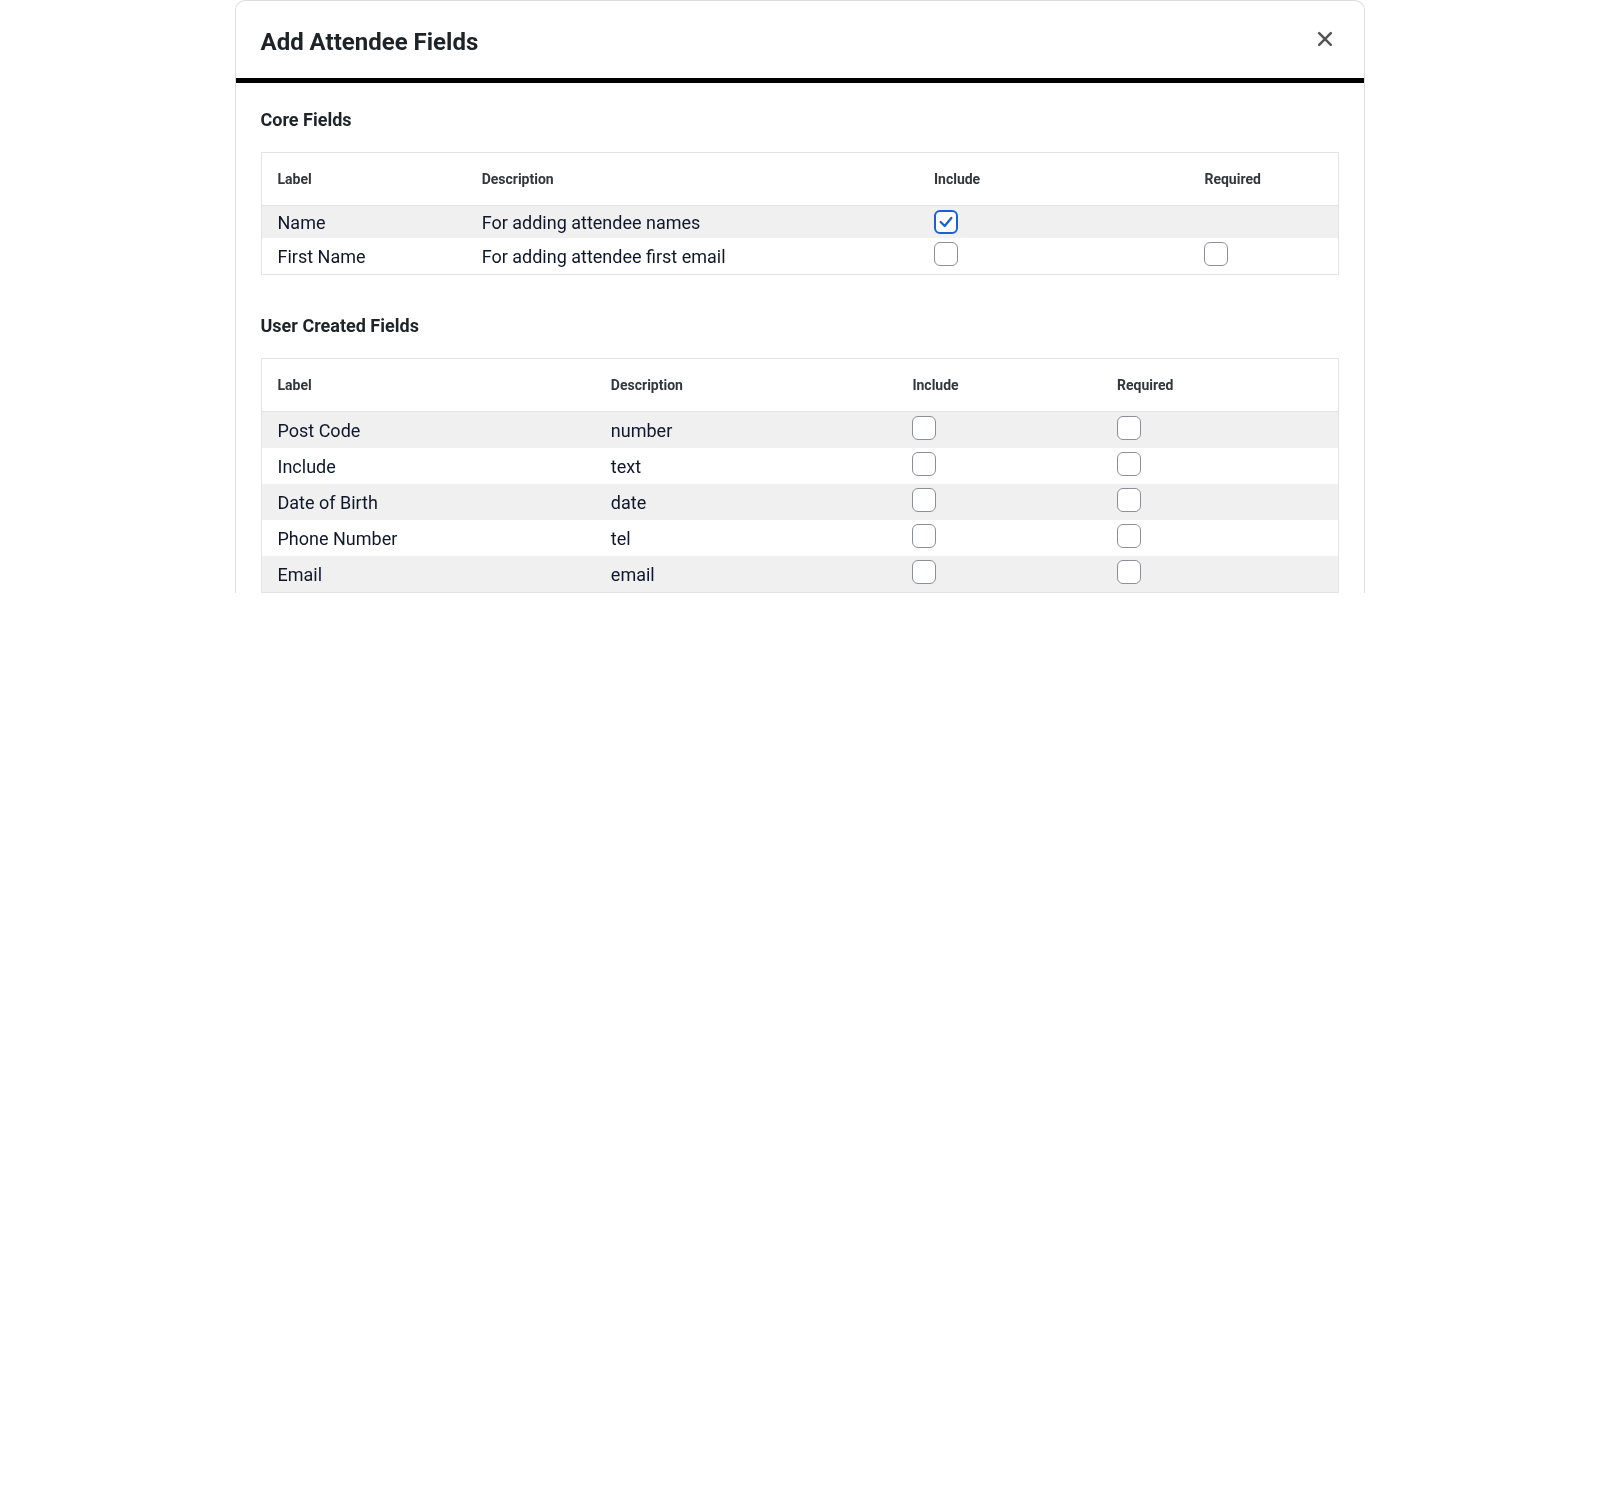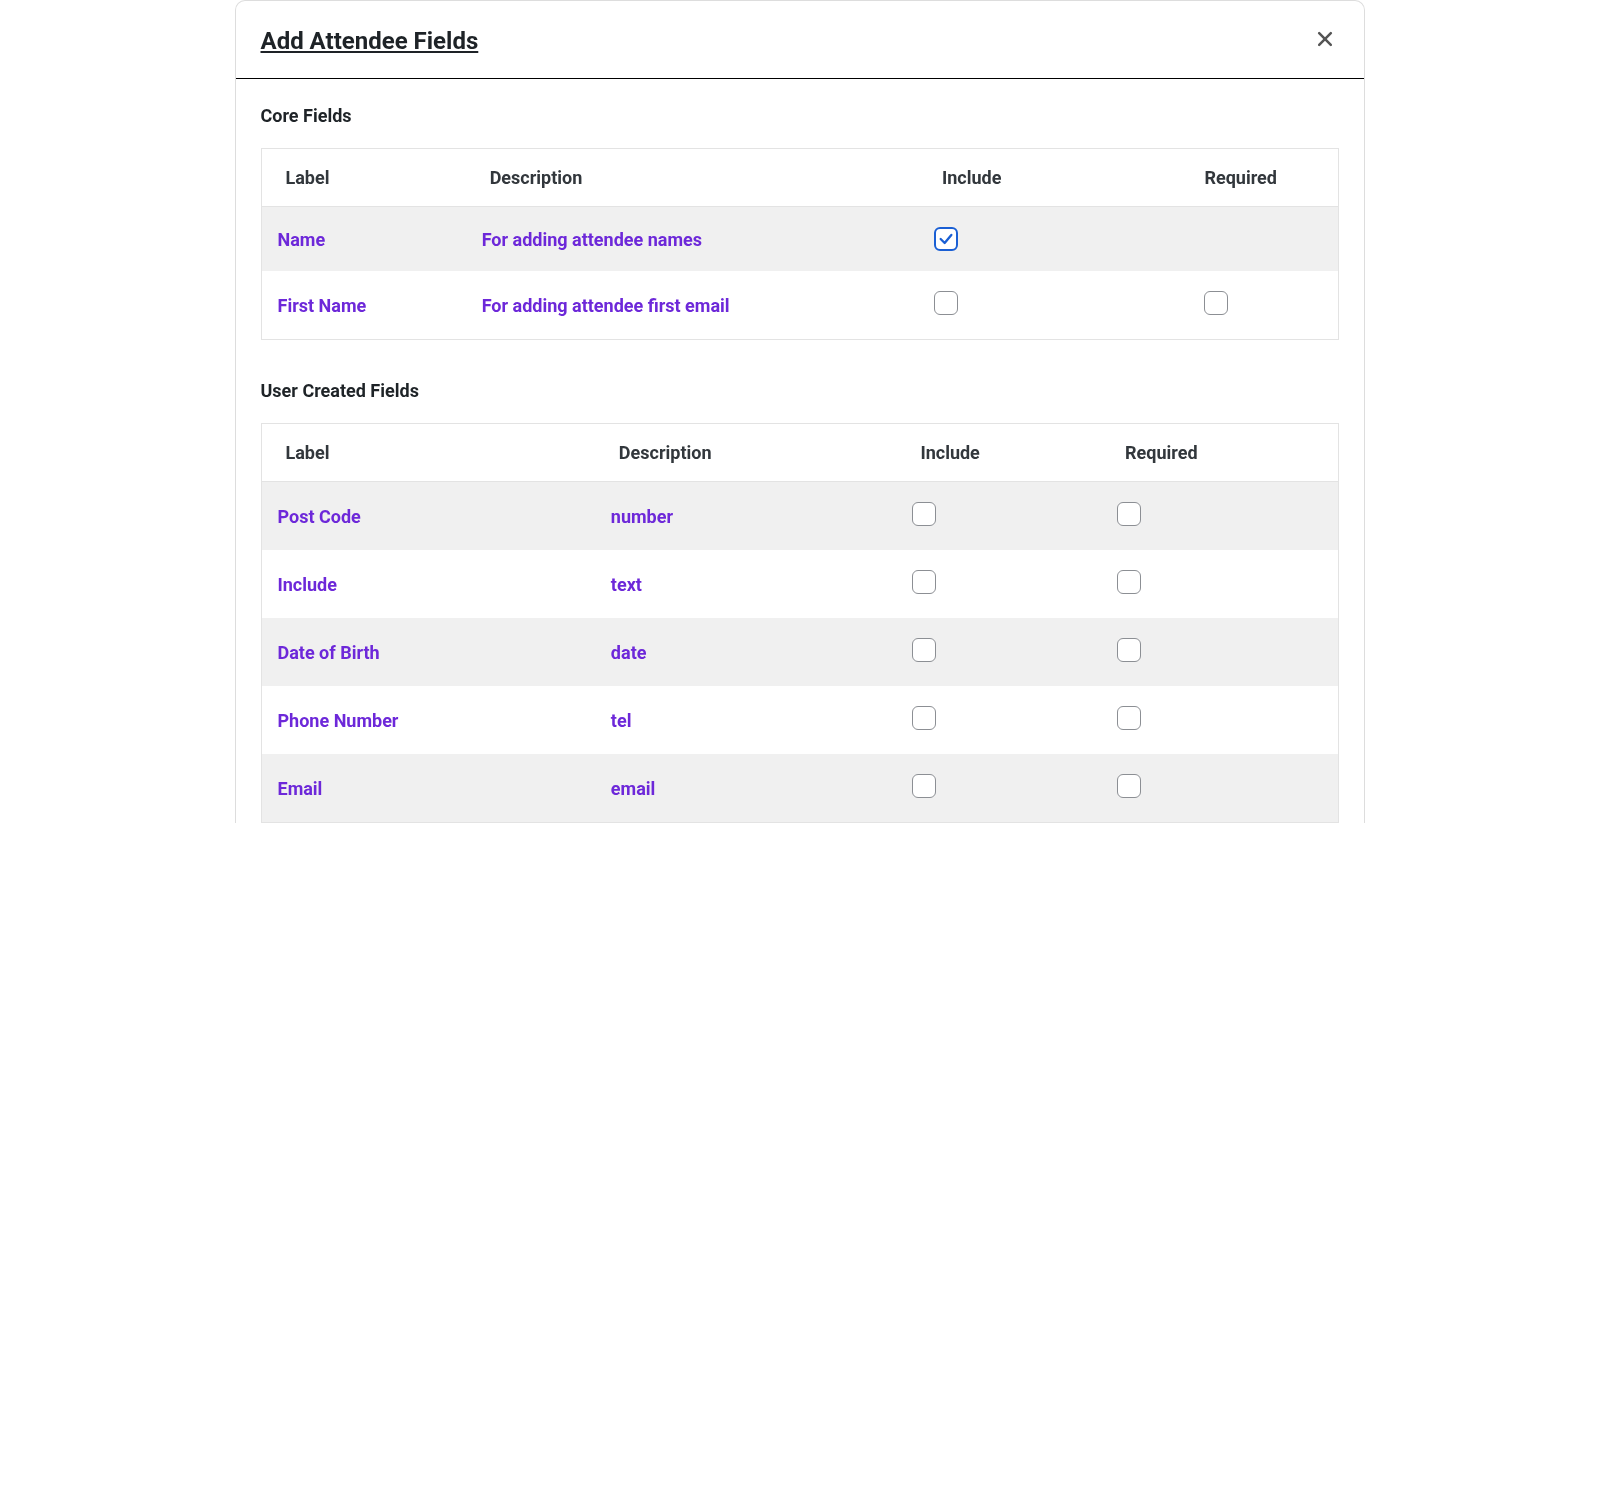--- a/index.html
+++ b/index.html
@@ -18,25 +18,24 @@
     margin: 0 auto;
     background: #fff;
     border-left: 1px solid #ddd;
     border-right: 1px solid #ddd;
     border-top: 1px solid #ddd;
     border-radius: 10px 10px 0 0;
     overflow: hidden;
   }
   .modal-header {
     display: flex;
-    align-items: center;
+    align-items: flex-end;
     justify-content: space-between;
     padding: 24px 25px 22px 25px;
-    border-bottom: 1px solid #000000;
-    text-decoration: underline;
+    border-bottom: 5px solid #000000;
   }
   .modal-title {
     font-size: 24px;
     font-weight: 700;
     color: #1e2327;
   }
   .close-btn {
     background: none;
     border: none;
     cursor: pointer;
@@ -74,38 +73,37 @@
     border-collapse: collapse;
     border: 1px solid #e3e3e3;
     margin-bottom: 40px;
   }
   table:last-child {
     margin-bottom: 0;
   }
   thead th {
     text-align: left;
     font-weight: 700;
-    font-size: 18px;
+    font-size: 14px;
     color: #32373c;
-    padding: 18px 24px;
+    padding: 18px 16px;
     border-bottom: 1px solid #e3e3e3;
     background: #fff;
   }
   tbody tr:nth-child(odd) {
     background: #f0f0f0;
   }
   tbody tr:nth-child(even) {
     background: #fff;
   }
   tbody td {
-    padding: 20px 16px;
-    font-size: 18px;
-    color: #6d28d9;
+    padding: 4px 16px;
+    font-size: 18px;
+    color: #0f172a;
     vertical-align: middle;
-    font-weight: bold;
   }
   
   .core-table thead th:nth-child(1),
   .core-table tbody td:nth-child(1) { width: 19%; }
   .core-table thead th:nth-child(2),
   .core-table tbody td:nth-child(2) { width: 42%; }
   .core-table thead th:nth-child(3),
   .core-table tbody td:nth-child(3) { width: 24%; }
   .core-table thead th:nth-child(4),
   .core-table tbody td:nth-child(4) { width: 15%; text-align: left; padding-left: 28px;}

